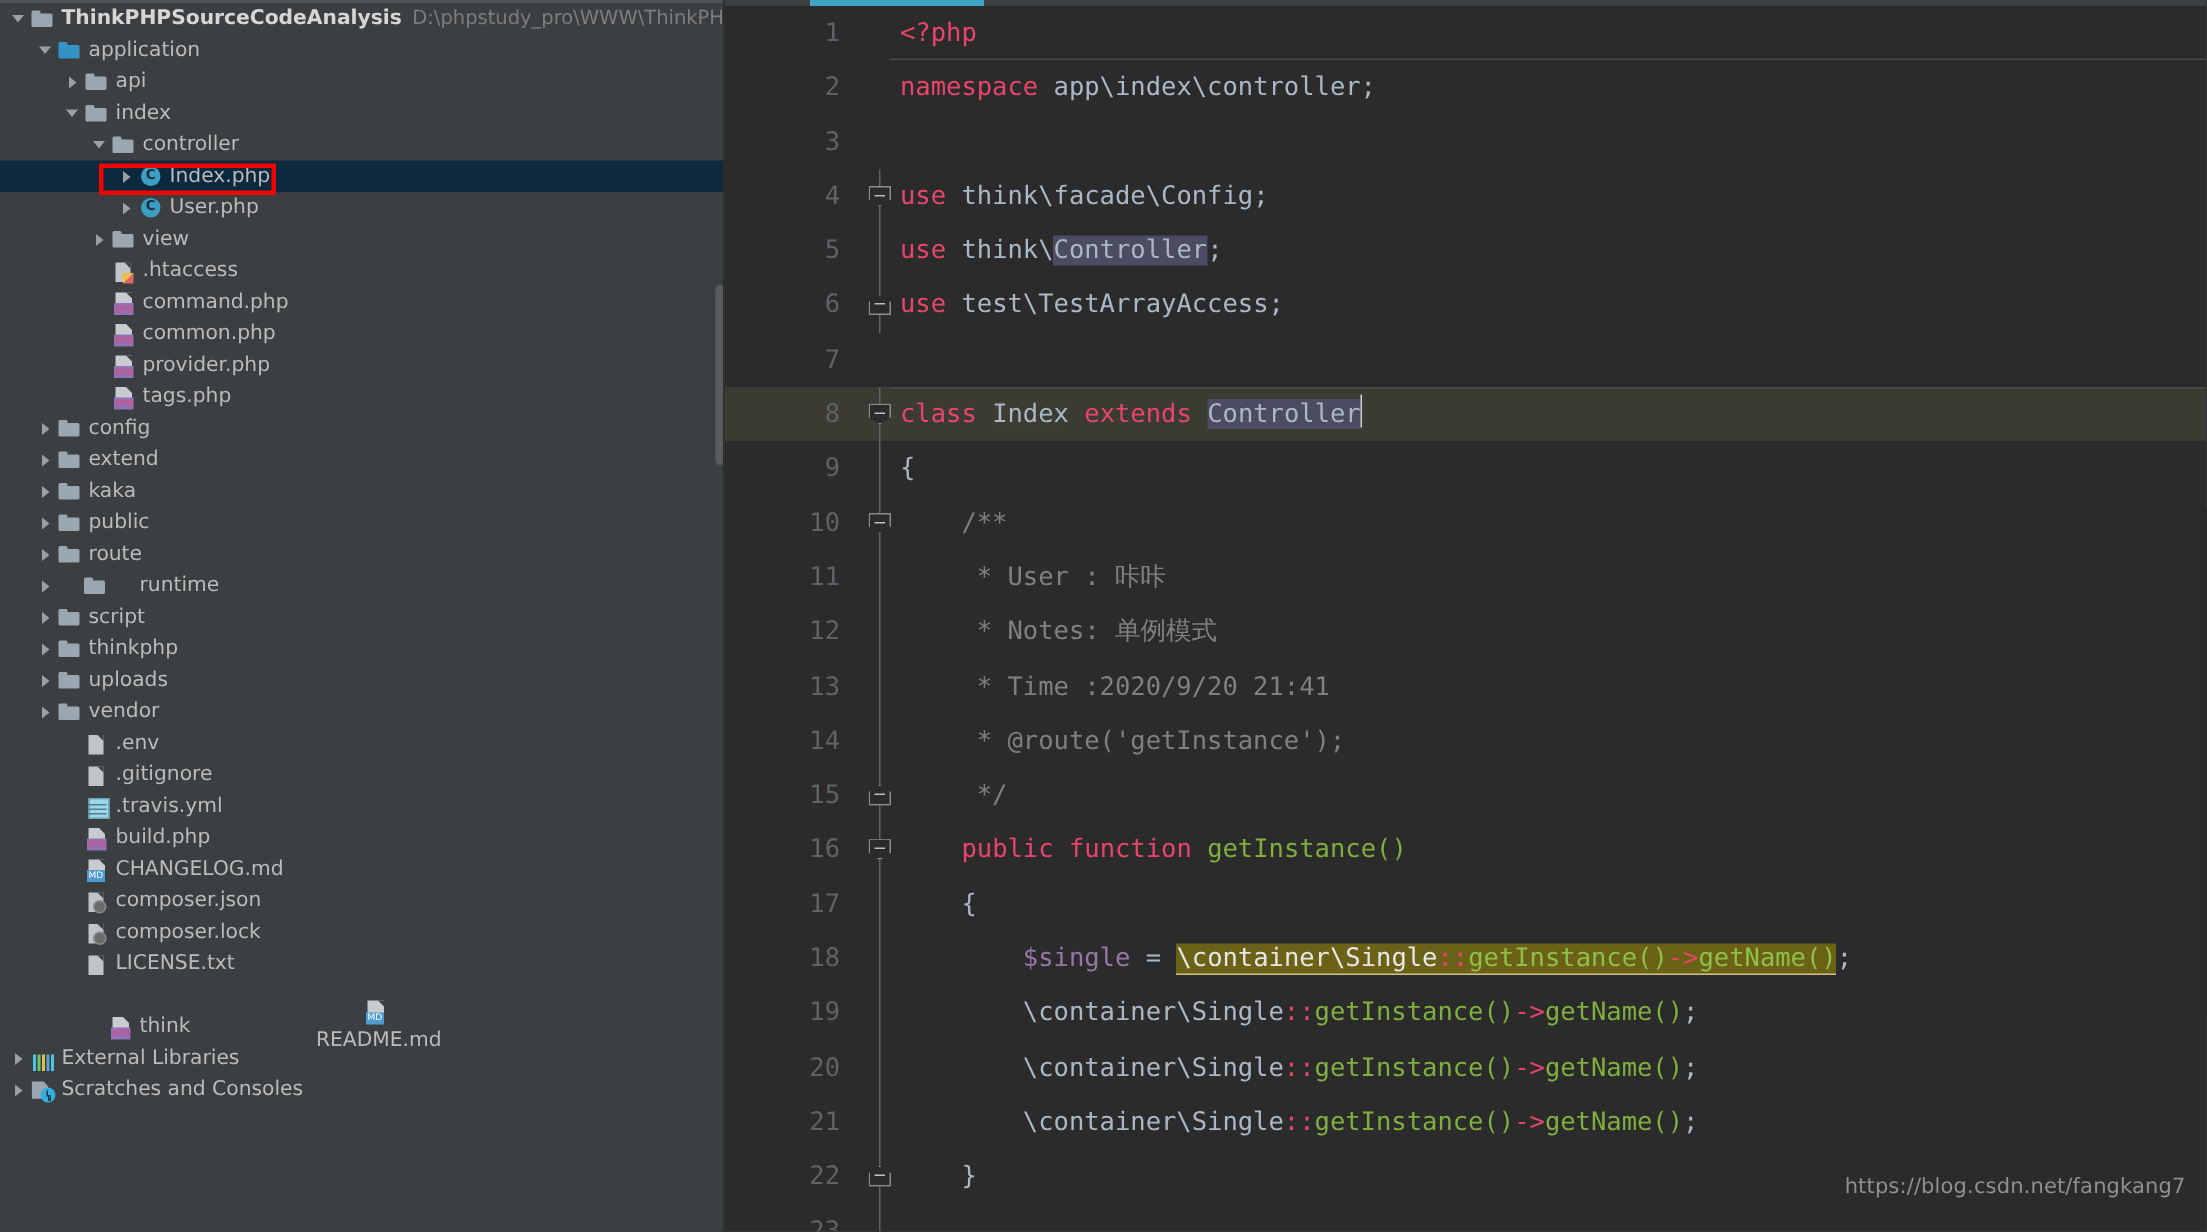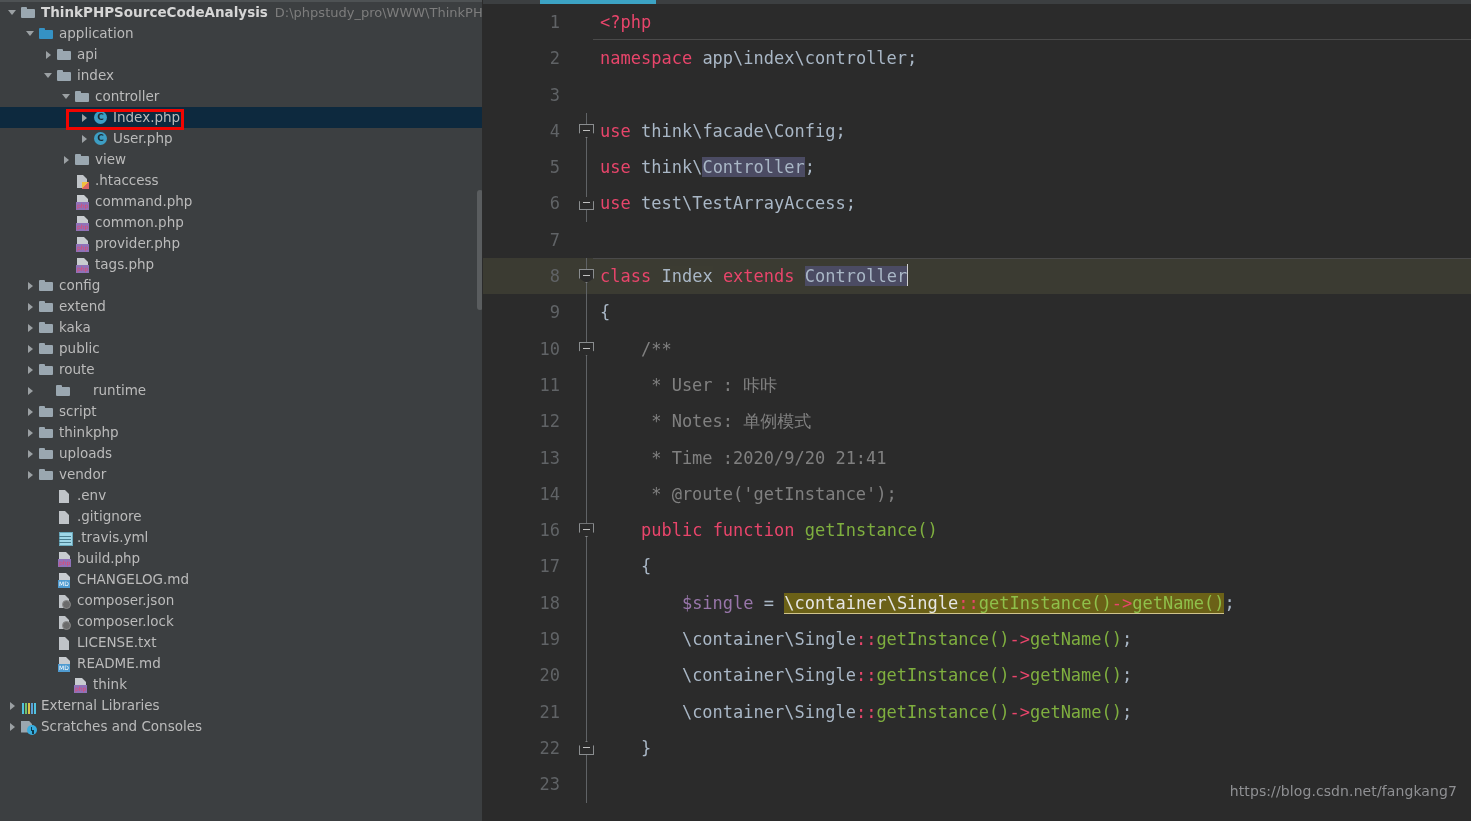--- a/index.html
+++ b/index.html
@@ -429,21 +429,21 @@
           </span>
           <span class="lbl">composer.lock</span>
         </div>
         <div class="row" style="padding-left: 42px;">
           <span class="arrow"></span>
           <span class="ico">
             <span class="page small"></span>
           </span>
           <span class="lbl">LICENSE.txt</span>
         </div>
-        <div class="row" style="padding-left: 42px;">
+        <div class="row" style="padding-left: 22px; flex-direction: column;">
           <span class="arrow"></span>
           <span class="ico">
             <span class="page"></span>
             <span class="badge md">MD</span>
           </span>
           <span class="lbl">README.md</span>
         </div>
         <div class="row" style="padding-left: 58px;">
           <span class="arrow"></span>
           <span class="ico">
@@ -579,20 +579,30 @@
           <div class="code"><span class="cmt">     * Time :2020/9/20 21:41</span></div>
         </div>
         <div class="code-row">
           <div class="gutter">14</div>
           <div class="fold">
             <span class="vline"></span>
           </div>
           <div class="code"><span class="cmt">     * @route('getInstance');</span></div>
         </div>
         <div class="code-row">
+          <div class="gutter">15</div>
+          <div class="fold">
+            <span class="vline"></span>
+            <span class="marker up">
+              <span class="dash"></span>
+            </span>
+          </div>
+          <div class="code"><span class="cmt">     */</span></div>
+        </div>
+        <div class="code-row">
           <div class="gutter">16</div>
           <div class="fold">
             <span class="vline"></span>
             <span class="marker down">
               <span class="dash"></span>
             </span>
           </div>
           <div class="code">    <span class="php">public</span> <span class="php">function</span> <span class="fn">getInstance()</span></div>
         </div>
         <div class="code-row">

